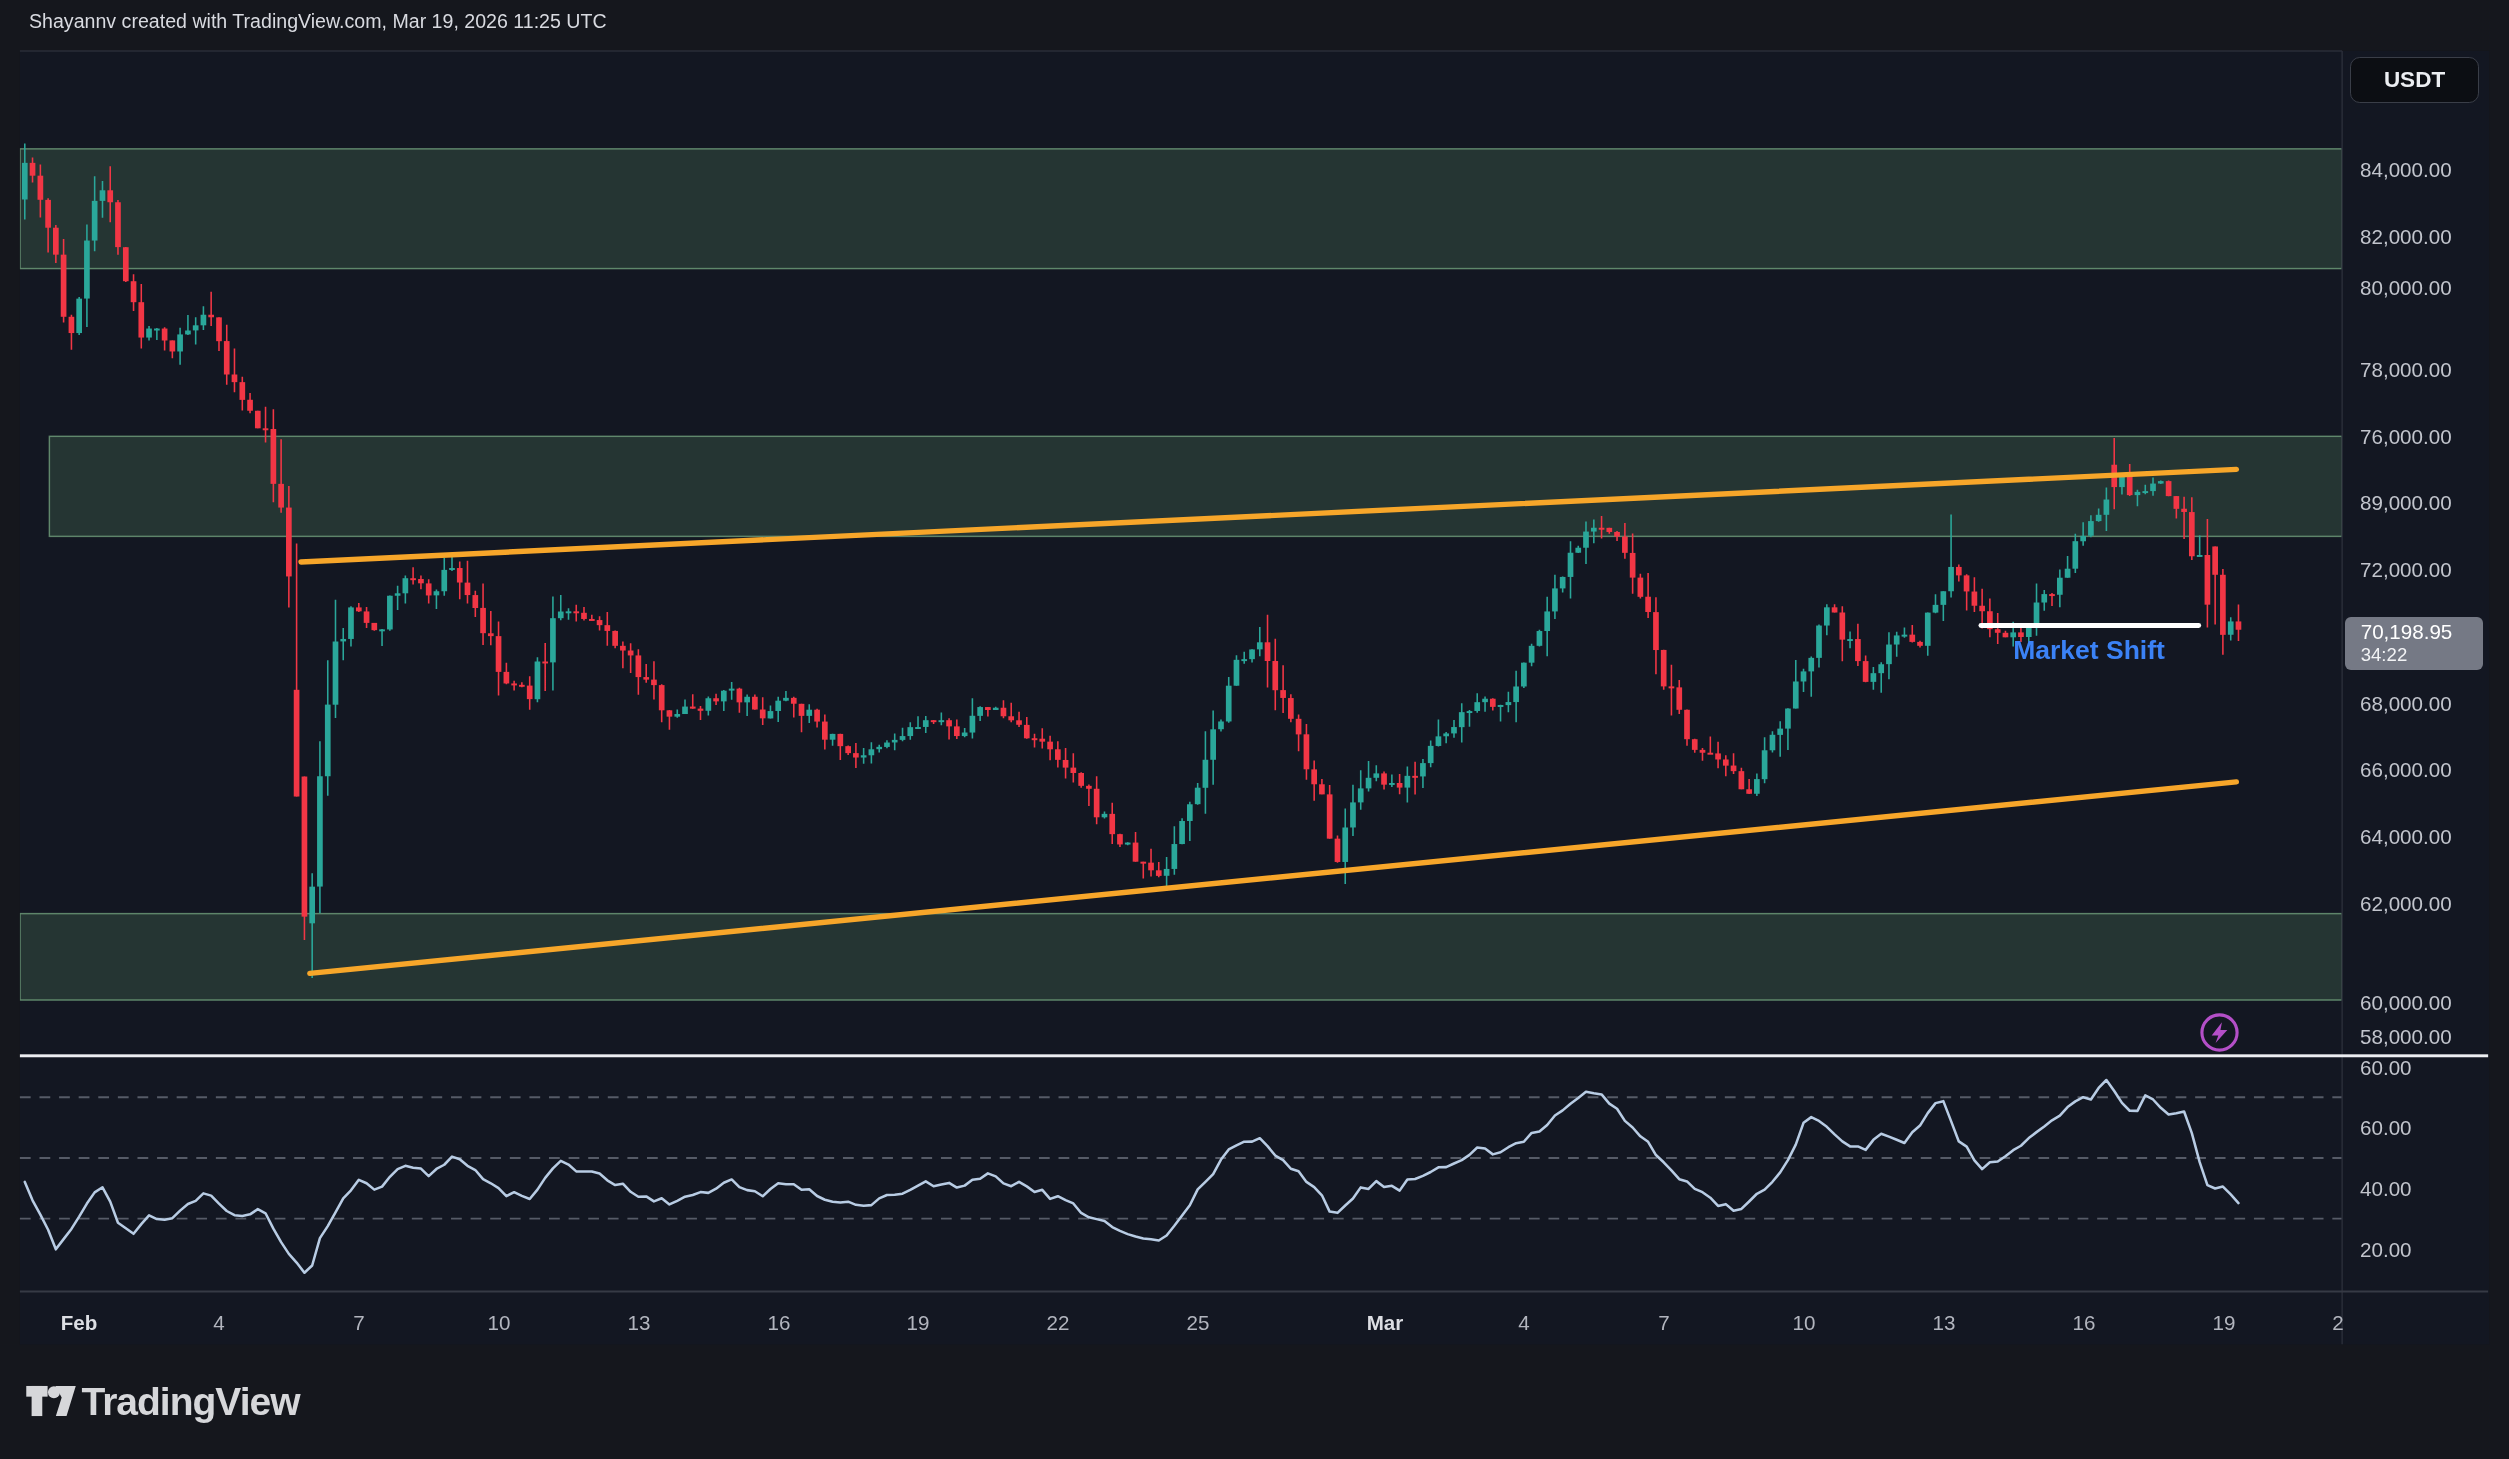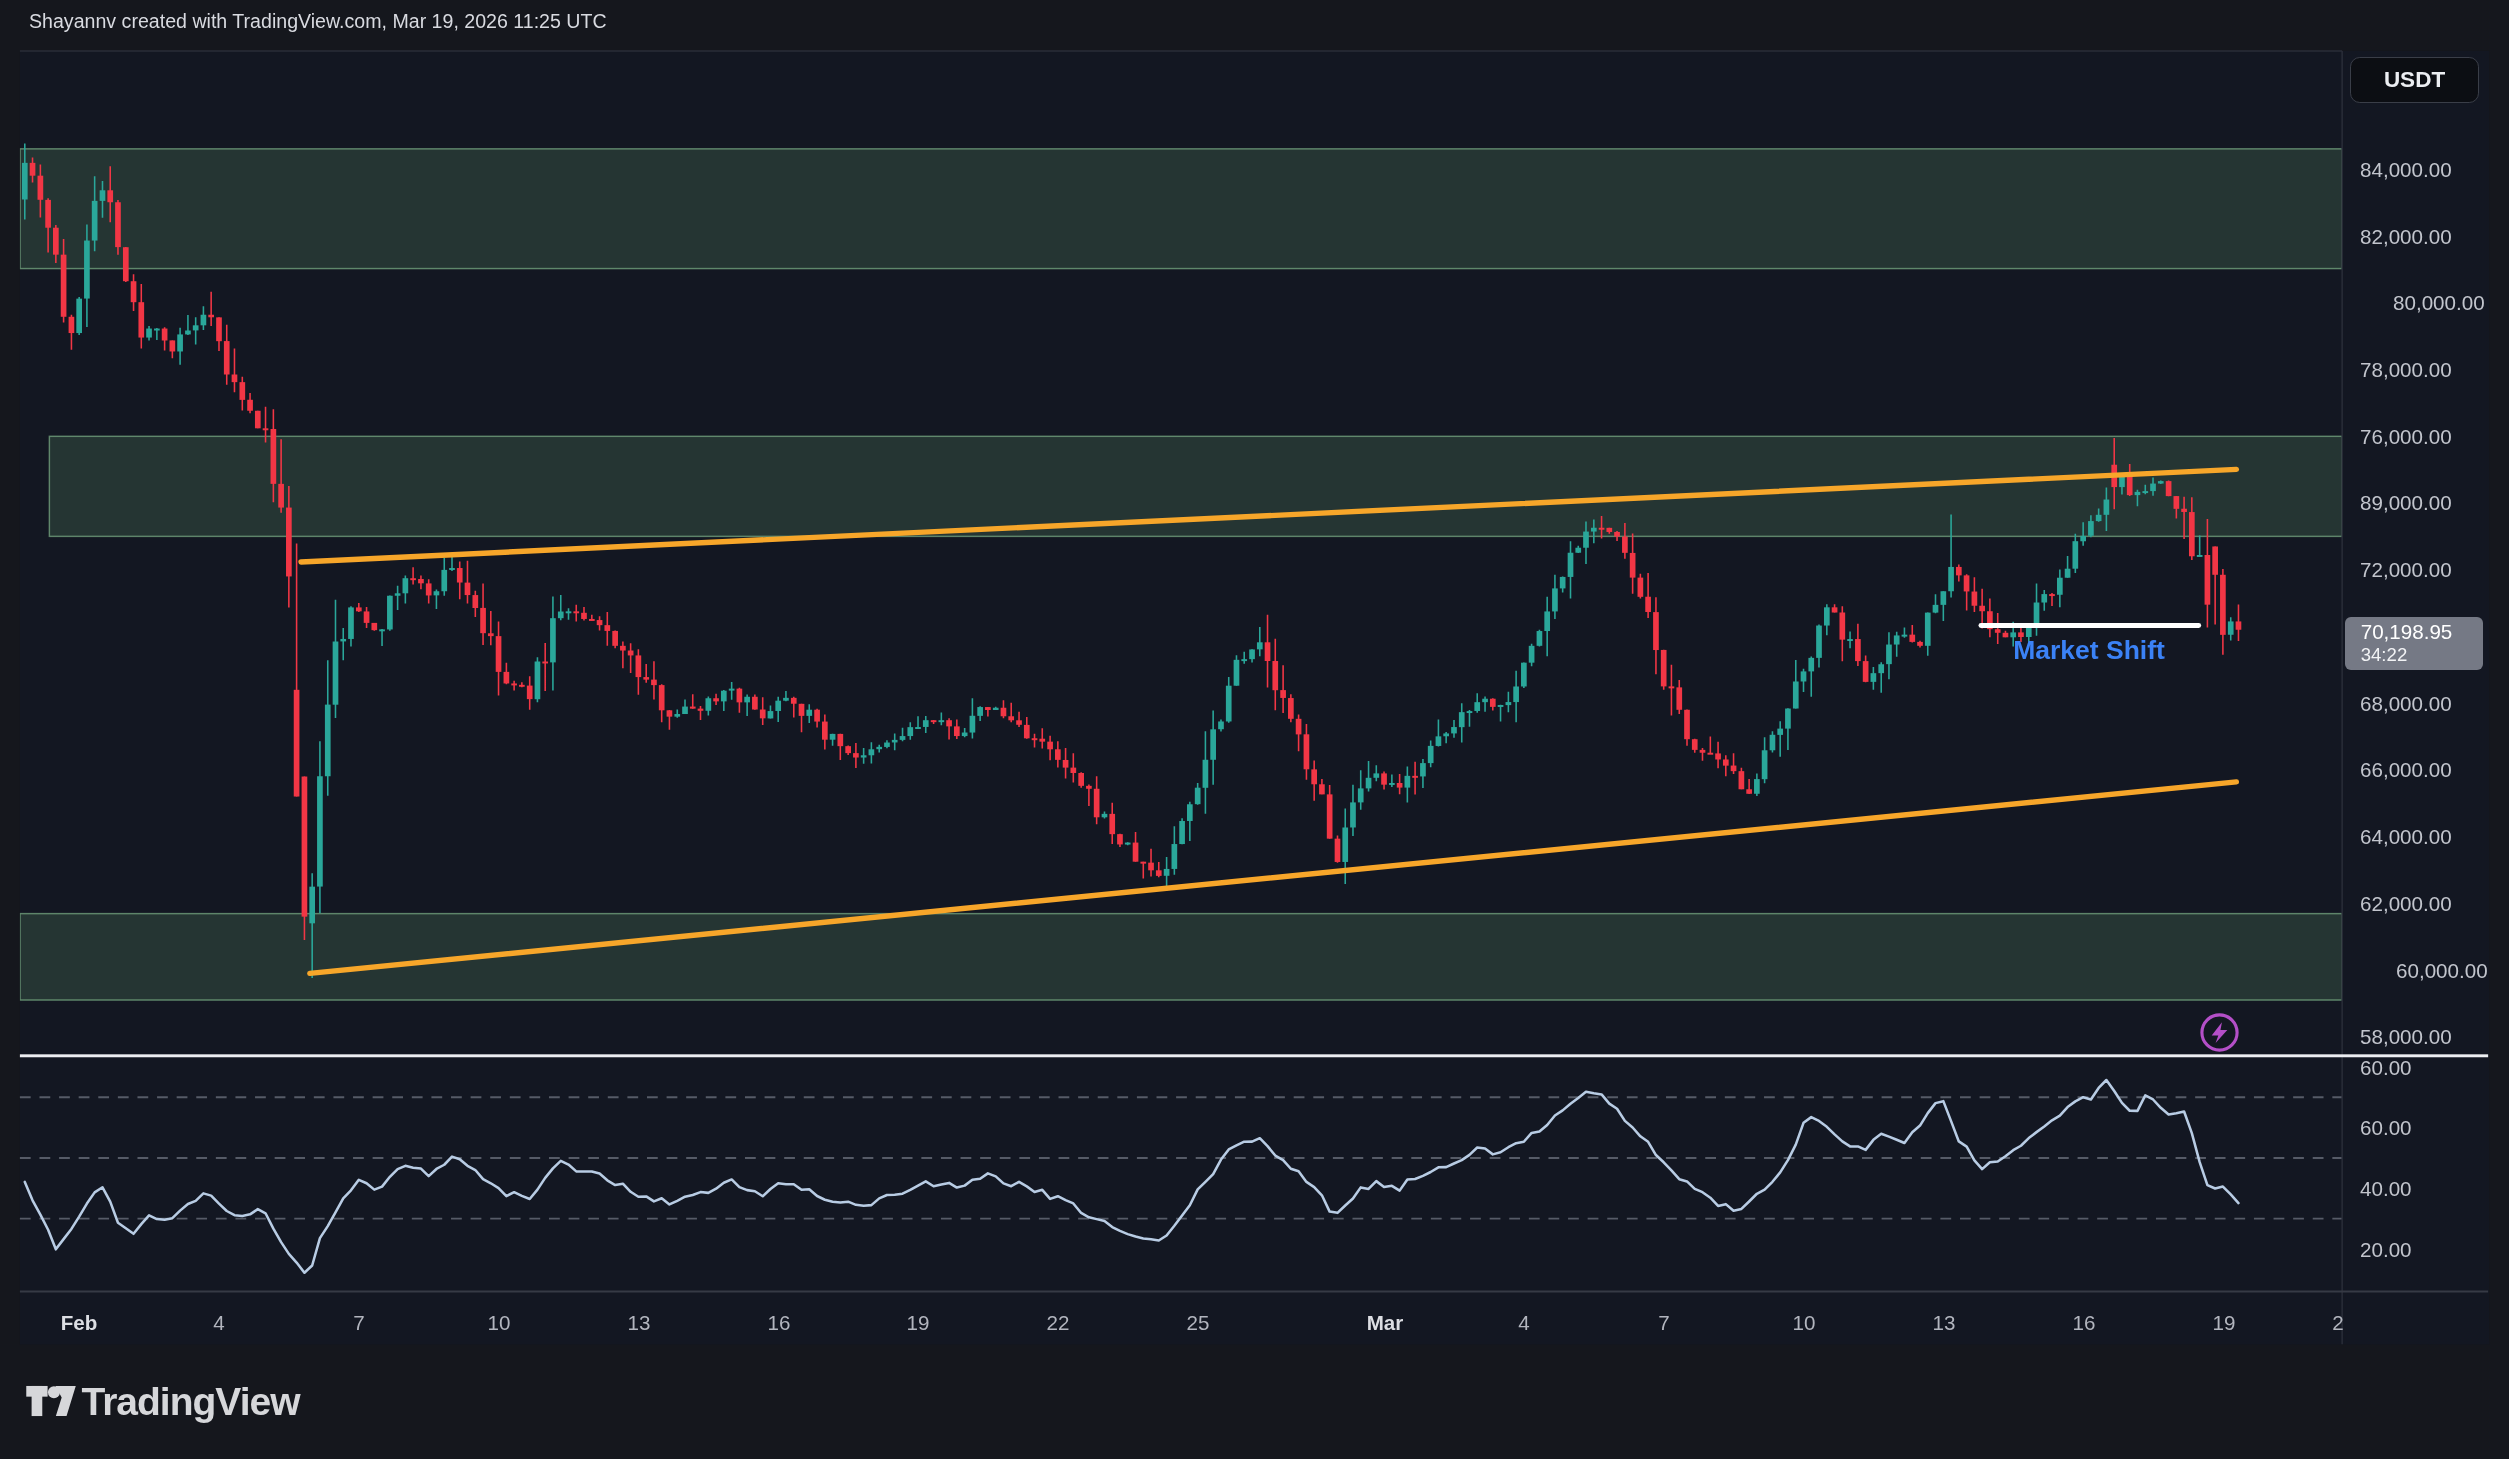--- a/index.html
+++ b/index.html
@@ -355,30 +355,30 @@
         <line x1="20" y1="52" x2="2390" y2="52" stroke="#2a2e39" stroke-width="1.5"></line>
         <line x1="2390" y1="52" x2="2390" y2="1372" stroke="#2a2e39" stroke-width="1.5"></line>
         <rect x="20" y="1076" width="2519" height="3" fill="#eceef2"></rect>
         <line x1="20" y1="1318" x2="2539" y2="1318" stroke="#363a45" stroke-width="2"></line>
       </svg>
     </div>
 
   <div id="price-axis">
       <div class="axis-label" style="top: 157px;">84,000.00</div>
       <div class="axis-label" style="top: 224px;">82,000.00</div>
-      <div class="axis-label" style="top: 290px; margin-left: 33px;">80,000.00</div>
+      <div class="axis-label" style="top: 275px;">80,000.00</div>
       <div class="axis-label" style="top: 357px;">78,000.00</div>
       <div class="axis-label" style="top: 424px;">76,000.00</div>
       <div class="axis-label" style="top: 490px;">89,000.00</div>
       <div class="axis-label" style="top: 557px;">72,000.00</div>
       <div class="axis-label" style="top: 691px;">68,000.00</div>
       <div class="axis-label" style="top: 757px;">66,000.00</div>
       <div class="axis-label" style="top: 824px;">64,000.00</div>
       <div class="axis-label" style="top: 891px;">62,000.00</div>
-      <div class="axis-label" style="top: 958px; margin-left: 36px;">60,000.00</div>
+      <div class="axis-label" style="top: 990px;">60,000.00</div>
       <div class="axis-label" style="top: 1024px;">58,000.00</div>
     </div>
   <div id="rsi-axis">
       <div class="axis-label" style="top: 1055px;">60.00</div>
       <div class="axis-label" style="top: 1115px;">60.00</div>
       <div class="axis-label" style="top: 1176px;">40.00</div>
       <div class="axis-label" style="top: 1237px;">20.00</div>
     </div>
   <div id="time-axis">
       <div class="time-label bold" style="left: 79px;">Feb</div>

